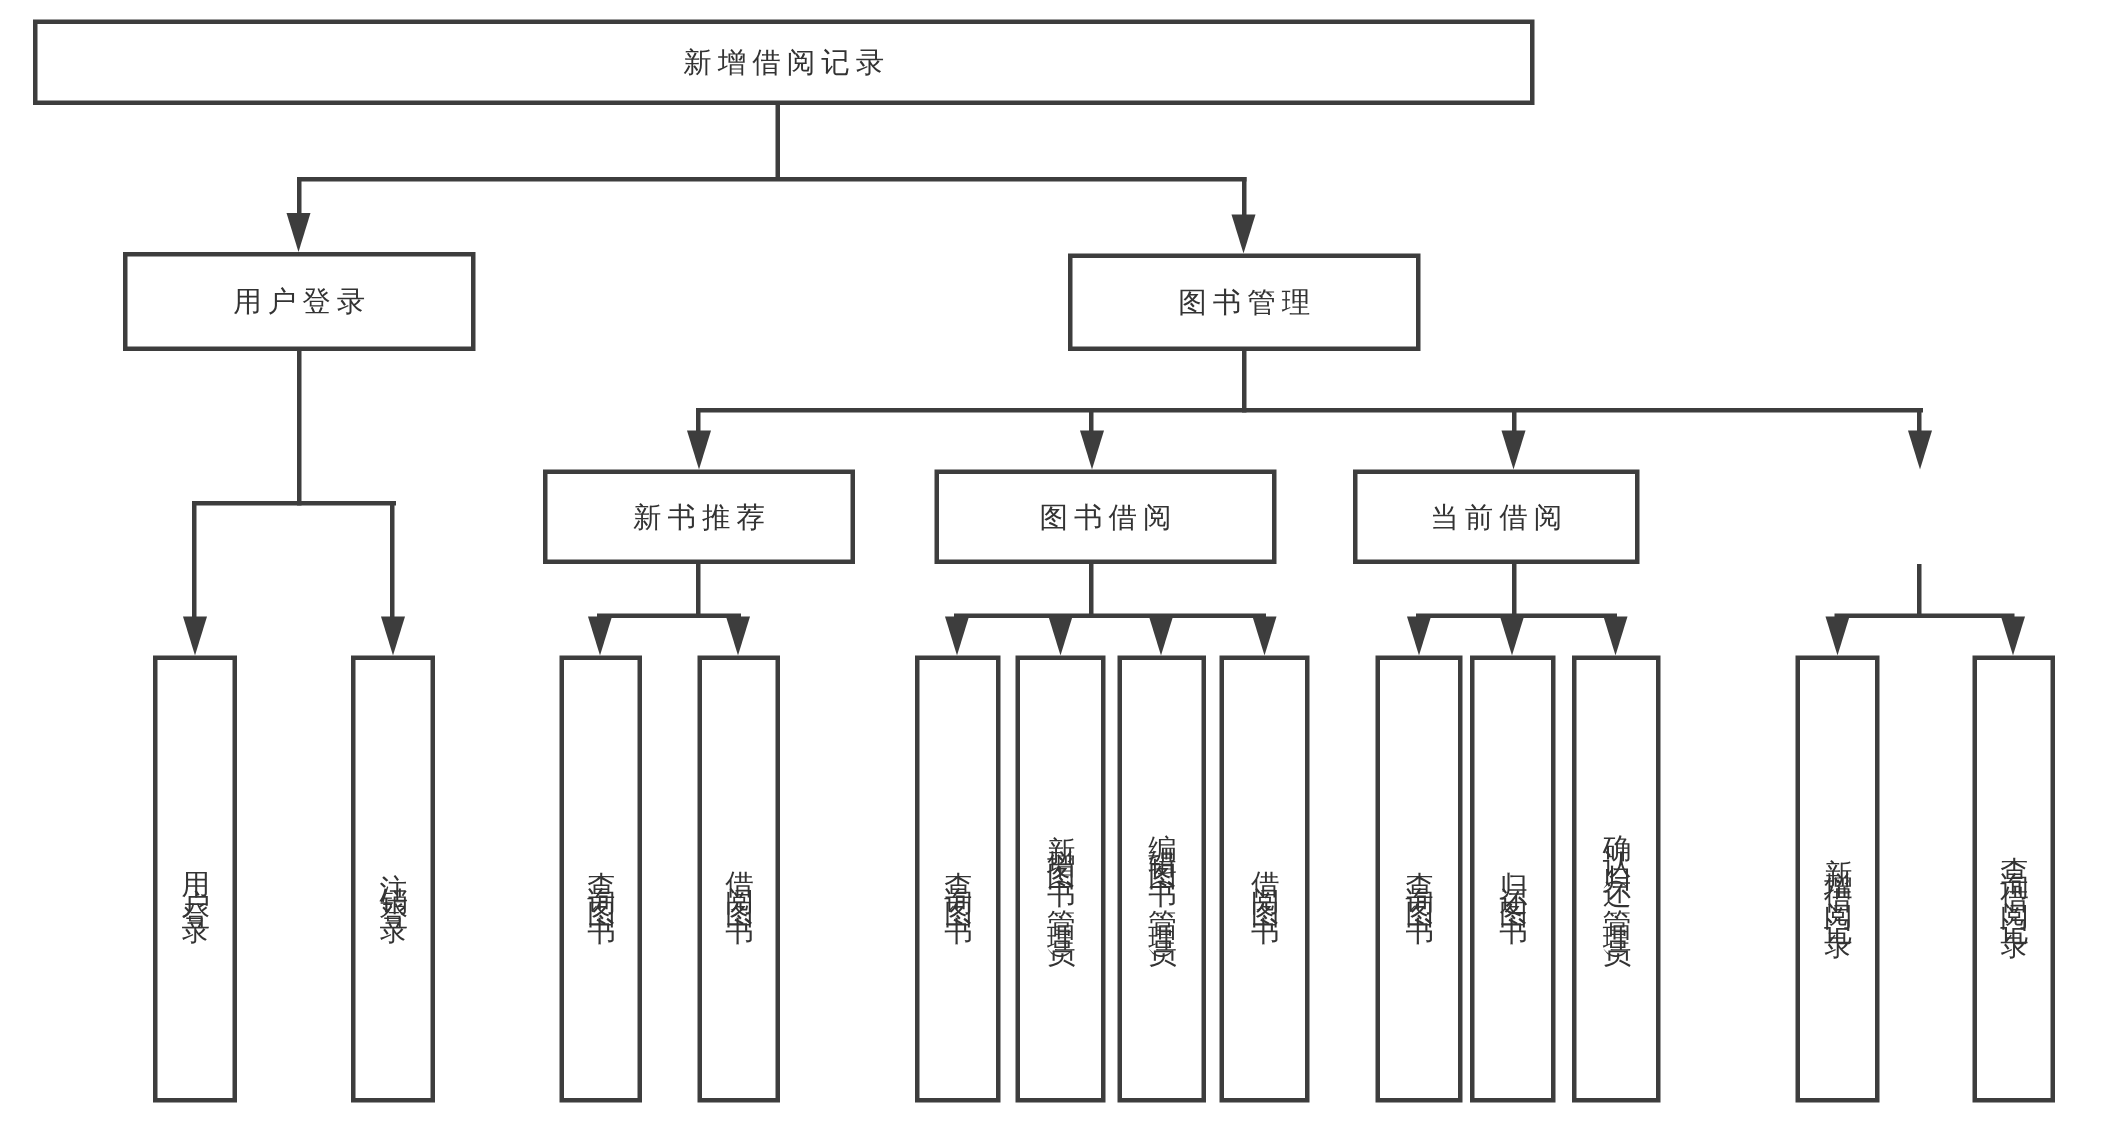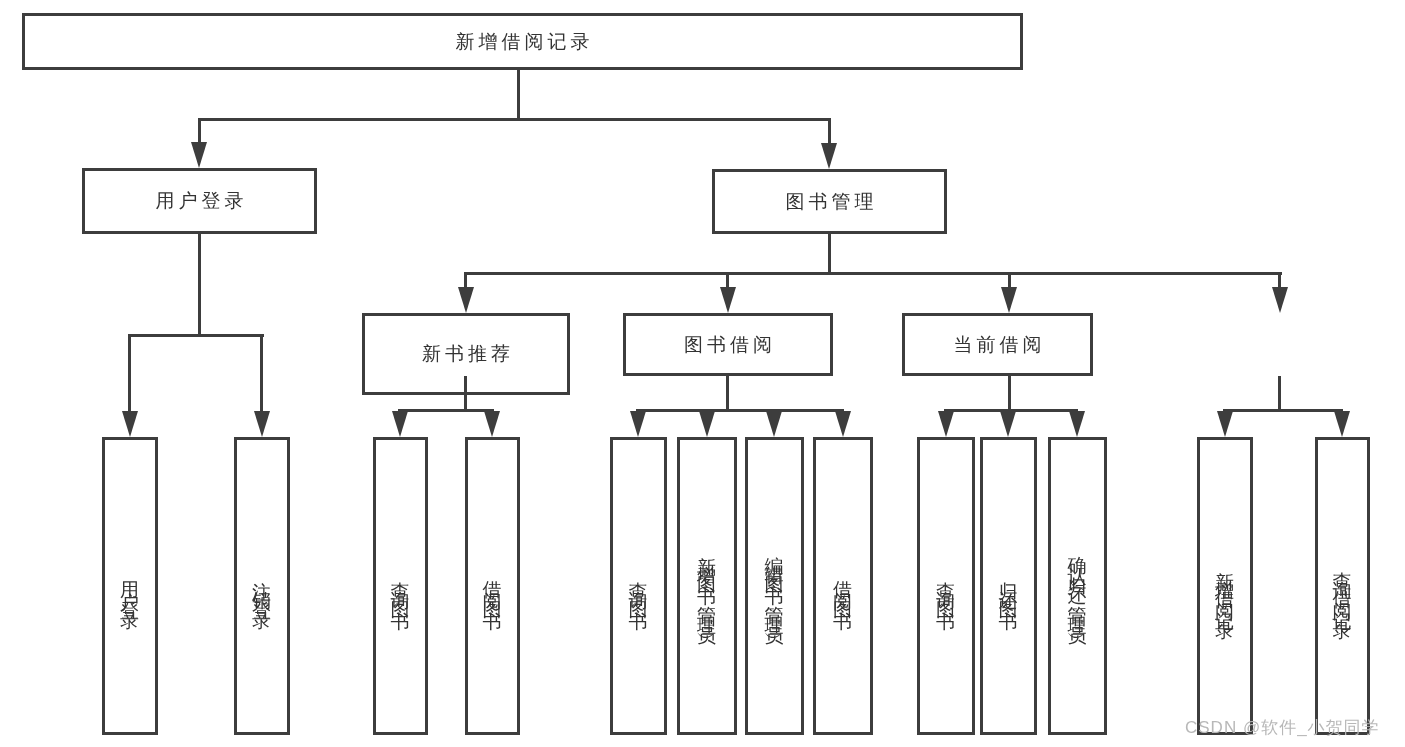--- a/index.html
+++ b/index.html
@@ -70,22 +70,22 @@
 </head>
 <body>
 
 <div id="canvas">
 
   <div class="box" style="left:22px;top:13px;width:1001px;height:57px;">新增借阅记录</div>
 
   <div class="box" style="left:82px;top:168px;width:235px;height:66px;">用户登录</div>
   <div class="box" style="left:712px;top:169px;width:235px;height:65px;">图书管理</div>
 
-  <div class="box" style="left:362px;top:313px;width:208px;height:82px;">新书推荐</div>
-  <div class="box" style="left:623px;top:313px;width:210px;height:63px;">图书借阅</div>
+  <div class="box" style="left:362px;top:313px;width:208px;height:63px;">新书推荐</div>
+  <div class="box" style="left:623px;top:313px;width:228px;height:63px;">图书借阅</div>
   <div class="box" style="left:902px;top:313px;width:191px;height:63px;">当前借阅</div>
 
   <div class="vbox" style="left:102px;top:437px;width:56px;height:298px;">用户登录</div>
   <div class="vbox" style="left:234px;top:437px;width:56px;height:298px;">注销登录</div>
 
   <div class="vbox" style="left:373px;top:437px;width:55px;height:298px;">查询图书</div>
   <div class="vbox" style="left:465px;top:437px;width:55px;height:298px;">借阅图书</div>
 
   <div class="vbox" style="left:610px;top:437px;width:57px;height:298px;">查询图书</div>
   <div class="vbox" style="left:677px;top:437px;width:60px;height:298px;">新增图书（管理员）</div>
@@ -140,15 +140,14 @@
   <div class="hline" style="left:944px;top:409px;width:134px;"></div>
   <div class="arrow" style="left:938px;top:411px;"></div>
   <div class="arrow" style="left:1000px;top:411px;"></div>
   <div class="arrow" style="left:1069px;top:411px;"></div>
 
   <div class="vline" style="left:1278px;top:376px;height:36px;"></div>
   <div class="hline" style="left:1223px;top:409px;width:120px;"></div>
   <div class="arrow" style="left:1217px;top:411px;"></div>
   <div class="arrow" style="left:1334px;top:411px;"></div>
 
-  <div class="watermark">CSDN @软件_小贺同学</div>
 
 </div>
 
 </body></html>

